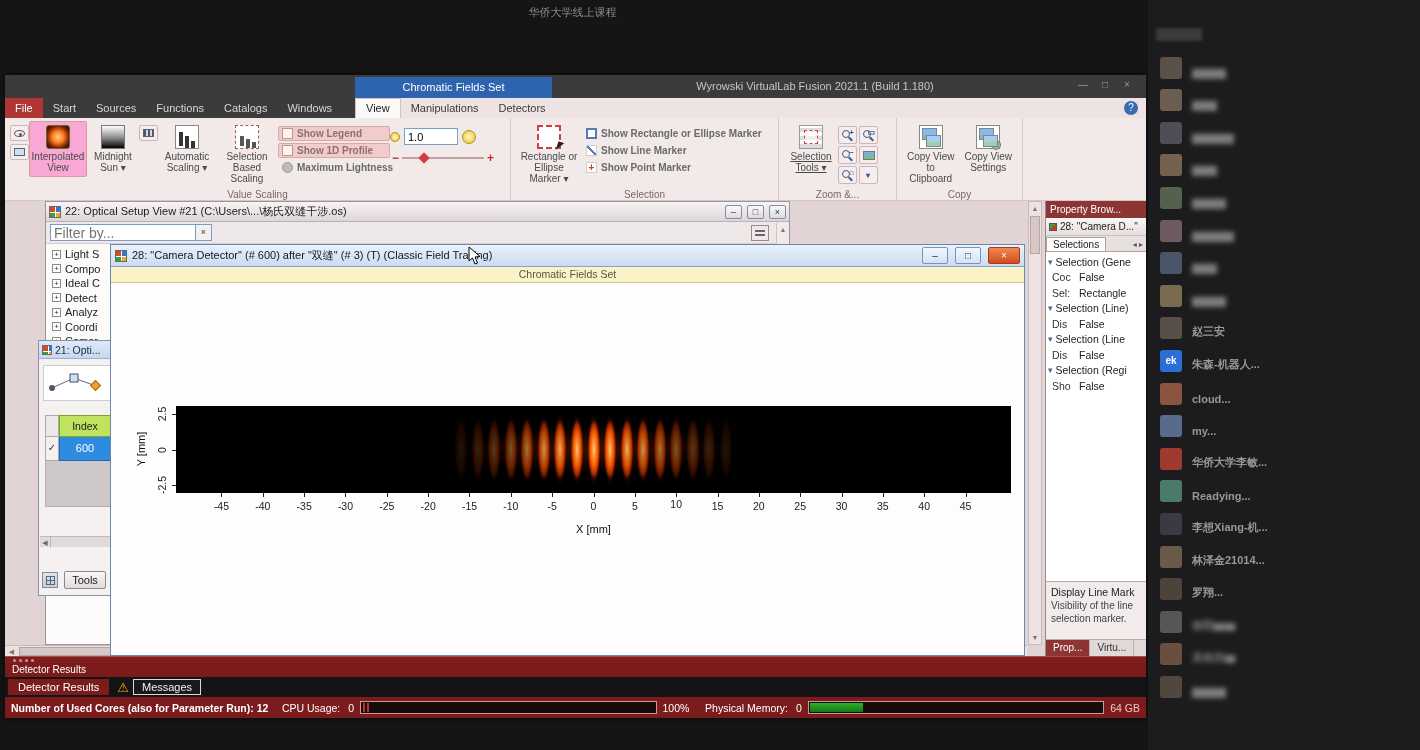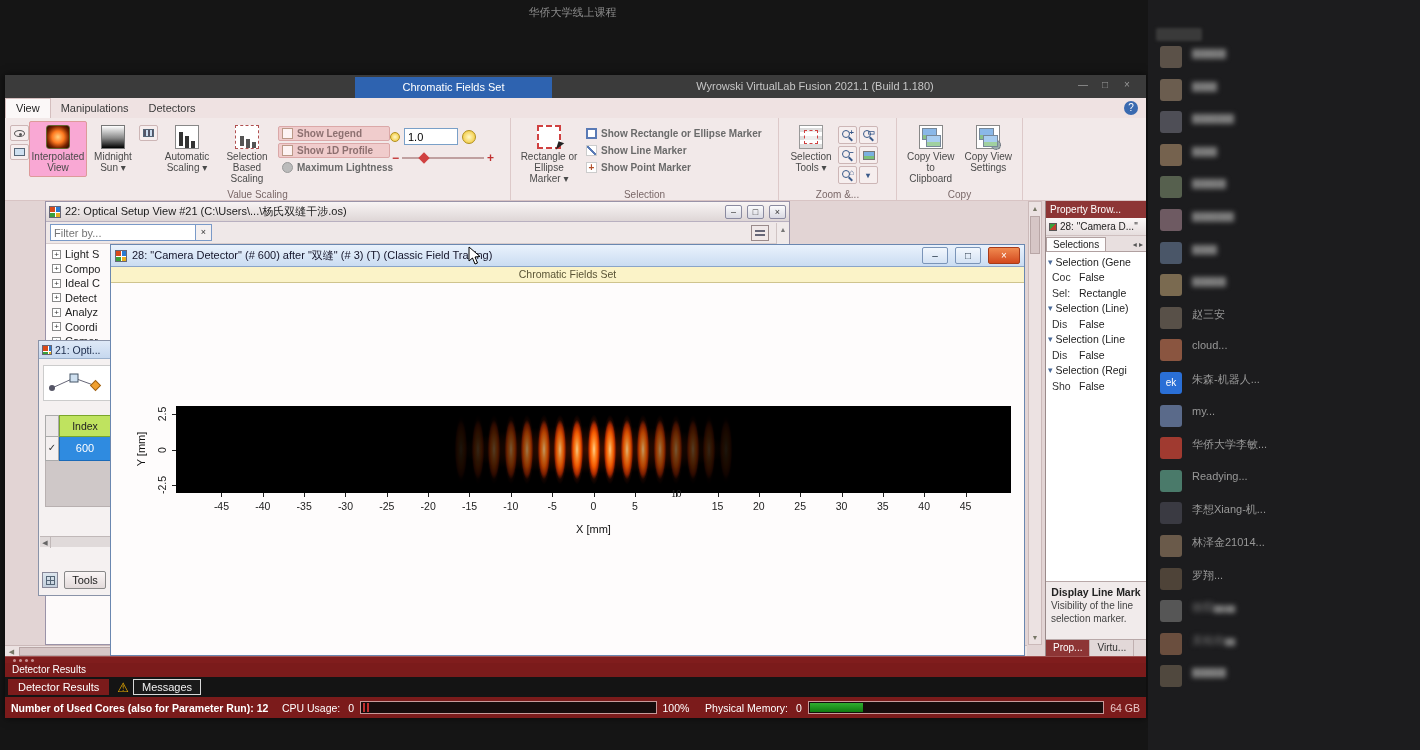--- a/index.html
+++ b/index.html
@@ -81,21 +81,21 @@
   
   .workspace { position:absolute; left:0; top:126px; width:100%; height:455px; background:#e2d4d4; overflow:hidden; }
 
   
   #win22 { position:absolute; left:40px; top:0; width:745px; height:444px; background:#fdfafa; border:1px solid #9a93a8; z-index:1; }
   .w22-title { height:20px; background:linear-gradient(#f8f4f4,#ded6d6); border-bottom:1px solid #b8b0c0; display:flex; align-items:center; padding:0 3px; gap:4px; }
   .doc-icon { width:12px; height:12px; background:#fff; border:1px solid #667; background-image:linear-gradient(#d84a1a,#d84a1a),linear-gradient(#2a7ad0,#2a7ad0),linear-gradient(#3aa03a,#3aa03a),linear-gradient(#e8b020,#e8b020); background-size:5px 5px; background-position:0 0,6px 0,0 6px,6px 6px; background-repeat:no-repeat; flex:none; }
   .w22-title .ttext { flex:1; font-size:11px; color:#1a1a1a; white-space:nowrap; overflow:hidden; text-overflow:ellipsis; }
   .wbtn { display:inline-block; width:17px; height:14px; border:1px solid #8a8aa0; background:linear-gradient(#fbfbfc,#d9d9e2); font-size:9px; line-height:12px; text-align:center; color:#333; margin-left:1px; border-radius:2px; flex:none; }
   .w22-toolbar { height:22px; background:#efe8e8; border-bottom:1px solid #d8cccc; display:flex; align-items:center; padding:0 4px; }
-  .filter-input { width:146px; height:17px; border:1px solid #7a9ac8; background:#fff; font-size:11px; padding:0 3px; font-family:"Liberation Sans",sans-serif; }
+  .filter-input { width:146px; height:17px; border:1px solid #7a9ac8; background:#fff; font-size:14px; padding:0 3px; font-family:"Liberation Sans",sans-serif; }
   .filter-clear { width:16px; height:17px; border:1px solid #7a9ac8; border-left:none; background:#f4f0f0; font-size:9px; line-height:15px; text-align:center; color:#333; }
   .w22-sidebtn { margin-left:auto; margin-right:16px; width:18px; height:16px; border:1px solid #9a8a8a; background:#f0e8e8; position:relative; }
   .w22-sidebtn::after { content:""; position:absolute; left:3px; top:4px; width:10px; height:2px; background:#667; box-shadow:0 4px 0 #667; }
   .tree { padding:3px 0 0 6px; }
   .tree-row { display:flex; align-items:center; height:14.5px; gap:4px; }
   .expander { width:9px; height:9px; border:1px solid #8a8a8a; background:#fff; font-size:8px; line-height:7px; text-align:center; color:#333; flex:none; }
   .tree-label { font-size:11px; color:#222; white-space:nowrap; }
   .w22-vscroll { position:absolute; right:0; top:21px; bottom:0; width:13px; background:#f0eaea; border-left:1px solid #d0c4c4; }
   .w22-vscroll .arr { display:block; width:100%; height:13px; font-size:7px; text-align:center; color:#777; line-height:13px; }
 
@@ -153,21 +153,21 @@
   .pp-tab { background:#fdfcfc; border:1px solid #b0a0a0; border-bottom:none; font-size:10px; padding:1px 6px; color:#222; }
   .pp-tabarrows { margin-left:auto; font-size:8px; color:#555; padding:0 3px 2px 0; }
   .pp-tree { flex:1; background:#fff; overflow:hidden; padding-top:2px; }
   .prow { display:flex; align-items:center; height:15.5px; font-size:10.5px; }
   .prow.section { gap:3px; padding-left:2px; color:#222; }
   .sec-arrow { color:#4a6a9a; font-size:9px; }
   .prow.kv { padding-left:6px; color:#333; }
   .prow.kv .pkey { width:27px; overflow:hidden; white-space:nowrap; flex:none; }
   .prow.kv .pval { color:#222; white-space:nowrap; overflow:hidden; }
   .pp-desc { height:58px; border-top:1px solid #b8a8a8; background:#f1ebeb; padding:4px 5px; }
-  .pp-desc .dt { font-size:10.5px; font-weight:bold; color:#222; white-space:nowrap; overflow:hidden;text-align:center; }
+  .pp-desc .dt { font-size:10.5px; font-weight:normal; color:#222; white-space:nowrap; overflow:hidden; }
   .pp-desc .db { font-size:10px; color:#444; line-height:1.25; margin-top:2px; }
   .pp-bottom { height:17px; background:#e2d8d8; display:flex; border-top:1px solid #b8a8a8; }
   .pp-btab { font-size:10px; padding:2px 7px; color:#333; border-right:1px solid #c0b0b0; }
   .pp-btab.active { background:#8d3535; color:#fff; }
 
   
   .bar-grip { position:absolute; left:0; top:581px; width:100%; height:7px; background:#801d1d; border-top:1px solid #a05050; }
   .bar-grip .dots { position:absolute; left:8px; top:2px; width:3px; height:3px; background:#c89090; border-radius:50%; box-shadow:6px 0 0 #c89090, 12px 0 0 #c89090, 18px 0 0 #c89090; }
   .bar-caption { position:absolute; left:0; top:588px; width:100%; height:14px; background:#7b1b1b; color:#fff; font-size:10px; line-height:14px; padding-left:7px; }
   .doctabs { position:absolute; left:0; top:602px; width:100%; height:20px; background:#141414; display:flex; align-items:center; }
@@ -180,21 +180,21 @@
   .sb-bar { width:302px; height:13px; border:1px solid #c89a9a; background:#160c0c; margin:0 6px; position:relative; }
   .sb-bar .cpumark { position:absolute; left:2px; top:1px; width:2px; height:9px; background:#c03030; box-shadow:4px 0 0 #c03030; }
   .sb-bar .memfill { position:absolute; left:1px; top:1px; width:18%; height:9px; background:linear-gradient(#2fae2f,#0f7a0f); }
   .sb-dim { color:#e8c8c8; }
   .sb-gap { width:16px; }
 
   
   #chat { position:absolute; right:0; top:0; width:272px; height:750px; background:#1c1c1e; overflow:hidden; }
   .chat-blob { position:absolute; left:8px; top:28px; width:46px; height:13px; background:#3a3a3a; border-radius:2px; filter:blur(1.5px); }
   #participant-list { position:absolute; left:0; top:46px; width:100%; }
-  .chat-row { display:flex; align-items:flex-start; height:32.6px; padding-left:12px; gap:10px; }
+  .chat-row { display:flex; align-items:flex-end; height:32.6px; padding-left:12px; gap:10px;font-weight:bold; }
   .chat-avatar { width:22px; height:22px; border-radius:3px; flex:none; color:#fff; font-size:10px; text-align:center; line-height:22px; }
   .chat-name { font-size:11px; color:#989898; max-width:180px; white-space:nowrap; overflow:hidden; text-overflow:ellipsis; }
   .chat-name.blurred { filter:blur(2.5px); color:#7d7d7d; }
 
   
   .cursor { position:absolute; left:468px; top:246px; z-index:50; }
 </style>
 </head>
 <body>
 
@@ -206,20 +206,28 @@
 
     <div class="titlebar">
       <div class="ctx-tab">Chromatic Fields Set</div>
       <div class="win-title">Wyrowski VirtualLab Fusion 2021.1 (Build 1.180)</div>
       <div class="app-winbtns">
         <span>—</span><span>□</span><span>×</span>
       </div>
     </div>
 
     <div class="tabrow">
+      <div class="tabs-dark" id="tabs-dark">
+          <span class="mtab file">File</span>
+          <span class="mtab">Start</span>
+          <span class="mtab">Sources</span>
+          <span class="mtab">Functions</span>
+          <span class="mtab">Catalogs</span>
+          <span class="mtab">Windows</span>
+        </div>
       <div class="tabs-light" id="tabs-light">
           <span class="mtab onlight active">View</span>
           <span class="mtab onlight">Manipulations</span>
           <span class="mtab onlight">Detectors</span>
         </div>
     </div>
     <div class="help-circle">?</div>
 
     <div class="ribbon">
       <div class="rgroup" style="width:506px;">
@@ -298,21 +306,21 @@
             </div>
           <div class="toggle gray">
               <span class="tico point">+</span>
               <span>Show Point Marker</span>
             </div>
         </div>
         <div class="glabel">Selection</div>
       </div>
 
       <div class="rgroup" style="width:118px;">
-        <div class="bigbtn" style="width:54px;">
+        <div class="bigbtn" style="width:54px;text-decoration:underline;">
           <div class="bicon icon-seltools"></div>
           <span>Selection Tools ▾</span>
         </div>
         <div class="zoomgrid">
           <div class="zbtn">
               <span class="mag"></span>
               <span class="zsym">+</span>
             </div>
           <div class="zbtn">
               <span class="mag"></span>
@@ -479,21 +487,21 @@
             <div class="xticklabel" style="left: 340.49px; top: 217px;">-15</div>
             <div class="xtickmark" style="left: 399.827px; top: 210px;"></div>
             <div class="xticklabel" style="left: 381.827px; top: 217px;">-10</div>
             <div class="xtickmark" style="left: 441.163px; top: 210px;"></div>
             <div class="xticklabel" style="left: 423.163px; top: 217px;">-5</div>
             <div class="xtickmark" style="left: 482.5px; top: 210px;"></div>
             <div class="xticklabel" style="left: 464.5px; top: 217px;">0</div>
             <div class="xtickmark" style="left: 523.837px; top: 210px;"></div>
             <div class="xticklabel" style="left: 505.837px; top: 217px;">5</div>
             <div class="xtickmark" style="left: 565.173px; top: 210px;"></div>
-            <div class="xticklabel" style="left: 547.173px; top: 205px; font-family: Liberation Serif, serif;">10</div>
+            <div class="xticklabel" style="left: 547.173px; top: 215px;">10</div>
             <div class="xtickmark" style="left: 606.51px; top: 210px;"></div>
             <div class="xticklabel" style="left: 588.51px; top: 217px;">15</div>
             <div class="xtickmark" style="left: 647.847px; top: 210px;"></div>
             <div class="xticklabel" style="left: 629.847px; top: 217px;">20</div>
             <div class="xtickmark" style="left: 689.183px; top: 210px;"></div>
             <div class="xticklabel" style="left: 671.183px; top: 217px;">25</div>
             <div class="xtickmark" style="left: 730.52px; top: 210px;"></div>
             <div class="xticklabel" style="left: 712.52px; top: 217px;">30</div>
             <div class="xtickmark" style="left: 771.856px; top: 210px;"></div>
             <div class="xticklabel" style="left: 753.856px; top: 217px;">35</div>
@@ -642,26 +650,26 @@
         </div>
         <div class="chat-row">
           <div class="chat-avatar" style="background: rgb(122, 106, 80);"></div>
           <div class="chat-name blurred">▆▆▆▆</div>
         </div>
         <div class="chat-row">
           <div class="chat-avatar" style="background: rgb(88, 80, 72);"></div>
           <div class="chat-name">赵三安</div>
         </div>
         <div class="chat-row">
+          <div class="chat-avatar" style="background: rgb(42, 111, 214);">ek</div>
+          <div class="chat-name">朱森-机器人...</div>
+        </div>
+        <div class="chat-row">
           <div class="chat-avatar" style="background: rgb(138, 85, 64);"></div>
           <div class="chat-name">cloud...</div>
-        </div>
-        <div class="chat-row">
-          <div class="chat-avatar" style="background: rgb(42, 111, 214);">ek</div>
-          <div class="chat-name">朱森-机器人...</div>
         </div>
         <div class="chat-row">
           <div class="chat-avatar" style="background: rgb(90, 106, 138);"></div>
           <div class="chat-name">my...</div>
         </div>
         <div class="chat-row">
           <div class="chat-avatar" style="background: rgb(160, 58, 48);"></div>
           <div class="chat-name">华侨大学李敏...</div>
         </div>
         <div class="chat-row">

